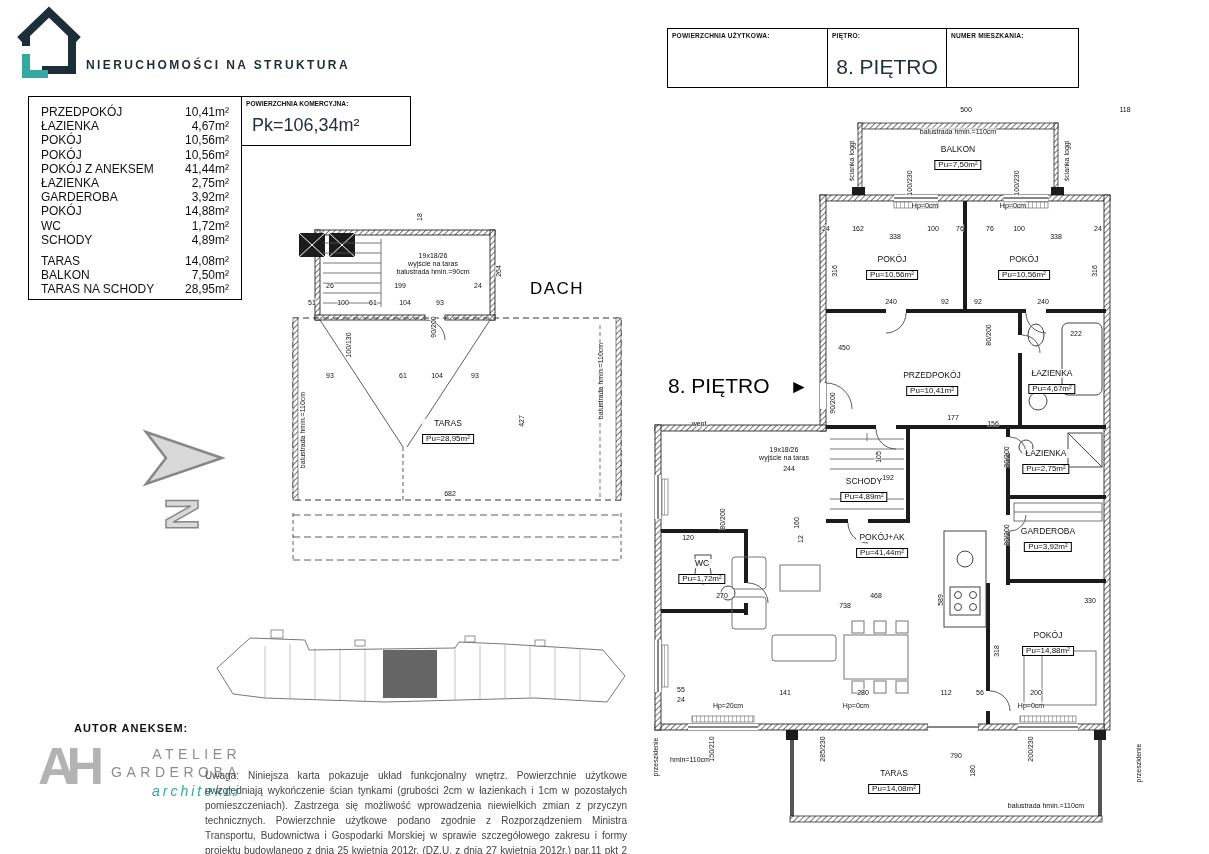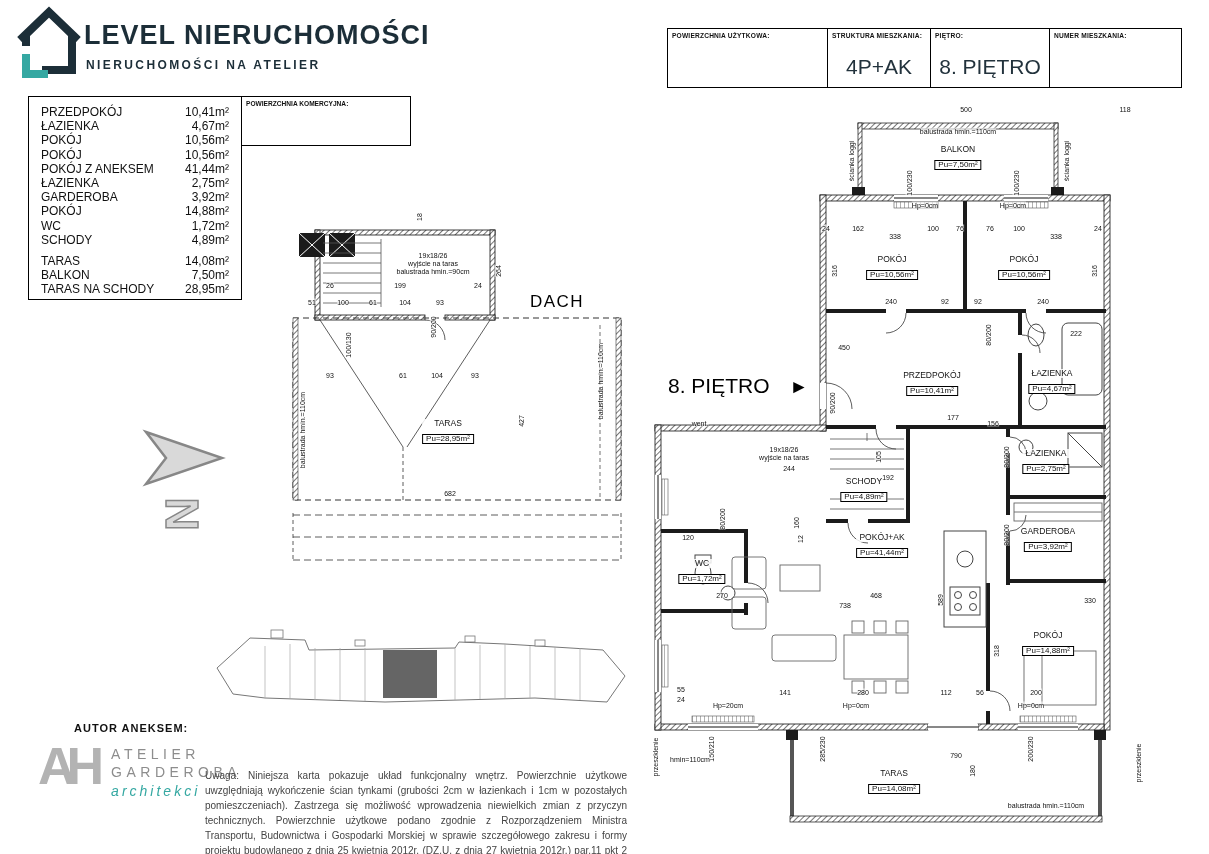--- a/index.html
+++ b/index.html
@@ -41,49 +41,44 @@
   .dim.v { transform:translate(-50%,-50%) rotate(-90deg); }
   .dim.big { font-size:17px; letter-spacing:1.5px; background:transparent; color:#000; }
 
   .plan-title { position:absolute; left:668px; top:374px; display:flex; align-items:center; gap:20px; font-size:21px; color:#000; z-index:9; white-space:nowrap; }
   .title-arrow { font-size:19px; line-height:1; color:#000; }
 
   
   .author-label { position:absolute; left:74px; top:722px; font-size:11px; font-weight:bold; letter-spacing:1px; }
   .ah-block { position:absolute; left:38px; top:742px; display:flex; align-items:flex-start; }
   .ah-initials { font-size:52px; font-weight:bold; color:#b3b3b3; letter-spacing:-9px; line-height:.95; padding-right:16px; }
-  .studio { padding-top:4px; }
+  .studio { padding-top:4px;text-align:right; }
   .studio .s-line { font-size:14px; letter-spacing:4.5px; color:#8d8d8d; line-height:1.25; }
   .studio .s-script { font-size:14px; font-style:italic; letter-spacing:3px; color:#35a8a2; margin-top:2px; }
   .disclaimer { position:absolute; left:205px; top:768px; width:422px; font-size:10px; line-height:1.5; color:#444; text-align:justify; }
 
   .compass { position:absolute; left:138px; top:418px; }
   .overview { position:absolute; left:205px; top:618px; }
 </style>
 </head>
 <body>
 
 <div class="page">
 
   <svg class="logo-icon" width="66" height="74" viewBox="0 0 66 74">
     <path d="M4,34 L33,6 L62,34" fill="none" stroke="#1c2e38" stroke-width="8"></path>
     <path d="M56,28 V64 H26" fill="none" stroke="#1c2e38" stroke-width="8"></path>
     <path d="M10,28 V40" fill="none" stroke="#1c2e38" stroke-width="8"></path>
     <path d="M10,48 V68 H32" fill="none" stroke="#35a8a2" stroke-width="8"></path>
   </svg>
-  <div class="brand-title">LEVEL NIERUCHOMOŚCI</div>
-  <div class="brand-tagline">NIERUCHOMOŚCI NA ATELIER</div>
+  <div class="brand-tagline">NIERUCHOMOŚCI NA STRUKTURA</div>
 
   <div class="info-boxes" id="info-boxes">
       <div class="info-box ib0">
         <div class="ib-label">POWIERZCHNIA UŻYTKOWA:</div>
-      </div>
-      <div class="info-box ib1">
-        <div class="ib-label">STRUKTURA MIESZKANIA:</div>
-        <div class="ib-value">4P+AK</div>
       </div>
       <div class="info-box ib2">
         <div class="ib-label">PIĘTRO:</div>
         <div class="ib-value">8. PIĘTRO</div>
       </div>
       <div class="info-box ib3">
         <div class="ib-label">NUMER MIESZKANIA:</div>
       </div>
     </div>
 
@@ -139,20 +134,21 @@
         </div>
         <div class="trow">
           <span>TARAS NA SCHODY</span>
           <span>28,95m²</span>
         </div>
       </div>
   </div>
 
   <div class="pk-box">
     <div class="pk-label">POWIERZCHNIA KOMERCYJNA:</div>
+    <div class="pk-value">Pk=106,34m²</div>
   </div>
 
   <svg class="compass" width="100" height="130" viewBox="0 0 100 130">
     <polygon points="8,14 84,40 8,66 28,40" fill="#d9d9d9" stroke="#878787" stroke-width="2.5"></polygon>
     <text x="34" y="102" font-size="46" font-weight="bold" fill="#d9d9d9" stroke="#878787" stroke-width="1.5" text-anchor="middle" transform="rotate(90 34 96)" font-family="Liberation Sans, sans-serif">N</text>
   </svg>
 
   <div class="plan" style="left:285px; top:195px; width:345px; height:375px;">
     <svg width="345" height="375" viewBox="0 0 345 375">
       <defs>
@@ -224,21 +220,21 @@
         <div class="dim" style="left: 58px; top: 107px;">100</div>
         <div class="dim" style="left: 88px; top: 107px;">61</div>
         <div class="dim" style="left: 120px; top: 107px;">104</div>
         <div class="dim" style="left: 155px; top: 107px;">93</div>
         <div class="dim v" style="left: 148px; top: 132px;">90/200</div>
         <div class="dim v" style="left: 63px; top: 150px;">100/130</div>
         <div class="dim" style="left: 45px; top: 180px;">93</div>
         <div class="dim" style="left: 118px; top: 180px;">61</div>
         <div class="dim" style="left: 152px; top: 180px;">104</div>
         <div class="dim" style="left: 190px; top: 180px;">93</div>
-        <div class="dim big" style="left: 272px; top: 106px;">DACH</div>
+        <div class="dim big" style="left: 272px; top: 93px;">DACH</div>
         <div class="dim v" style="left: 236px; top: 226px;">427</div>
         <div class="dim" style="left: 165px; top: 298px;">682</div>
         <div class="dim v" style="left: 17px; top: 235px;">balustrada hmin.=110cm</div>
         <div class="dim v" style="left: 315px; top: 186px;">balustrada hmin.=110cm</div>
       </div>
   </div>
 
   <div class="plan" style="left:648px; top:95px; width:510px; height:745px;">
     <svg width="510" height="745" viewBox="0 0 510 745">
 

